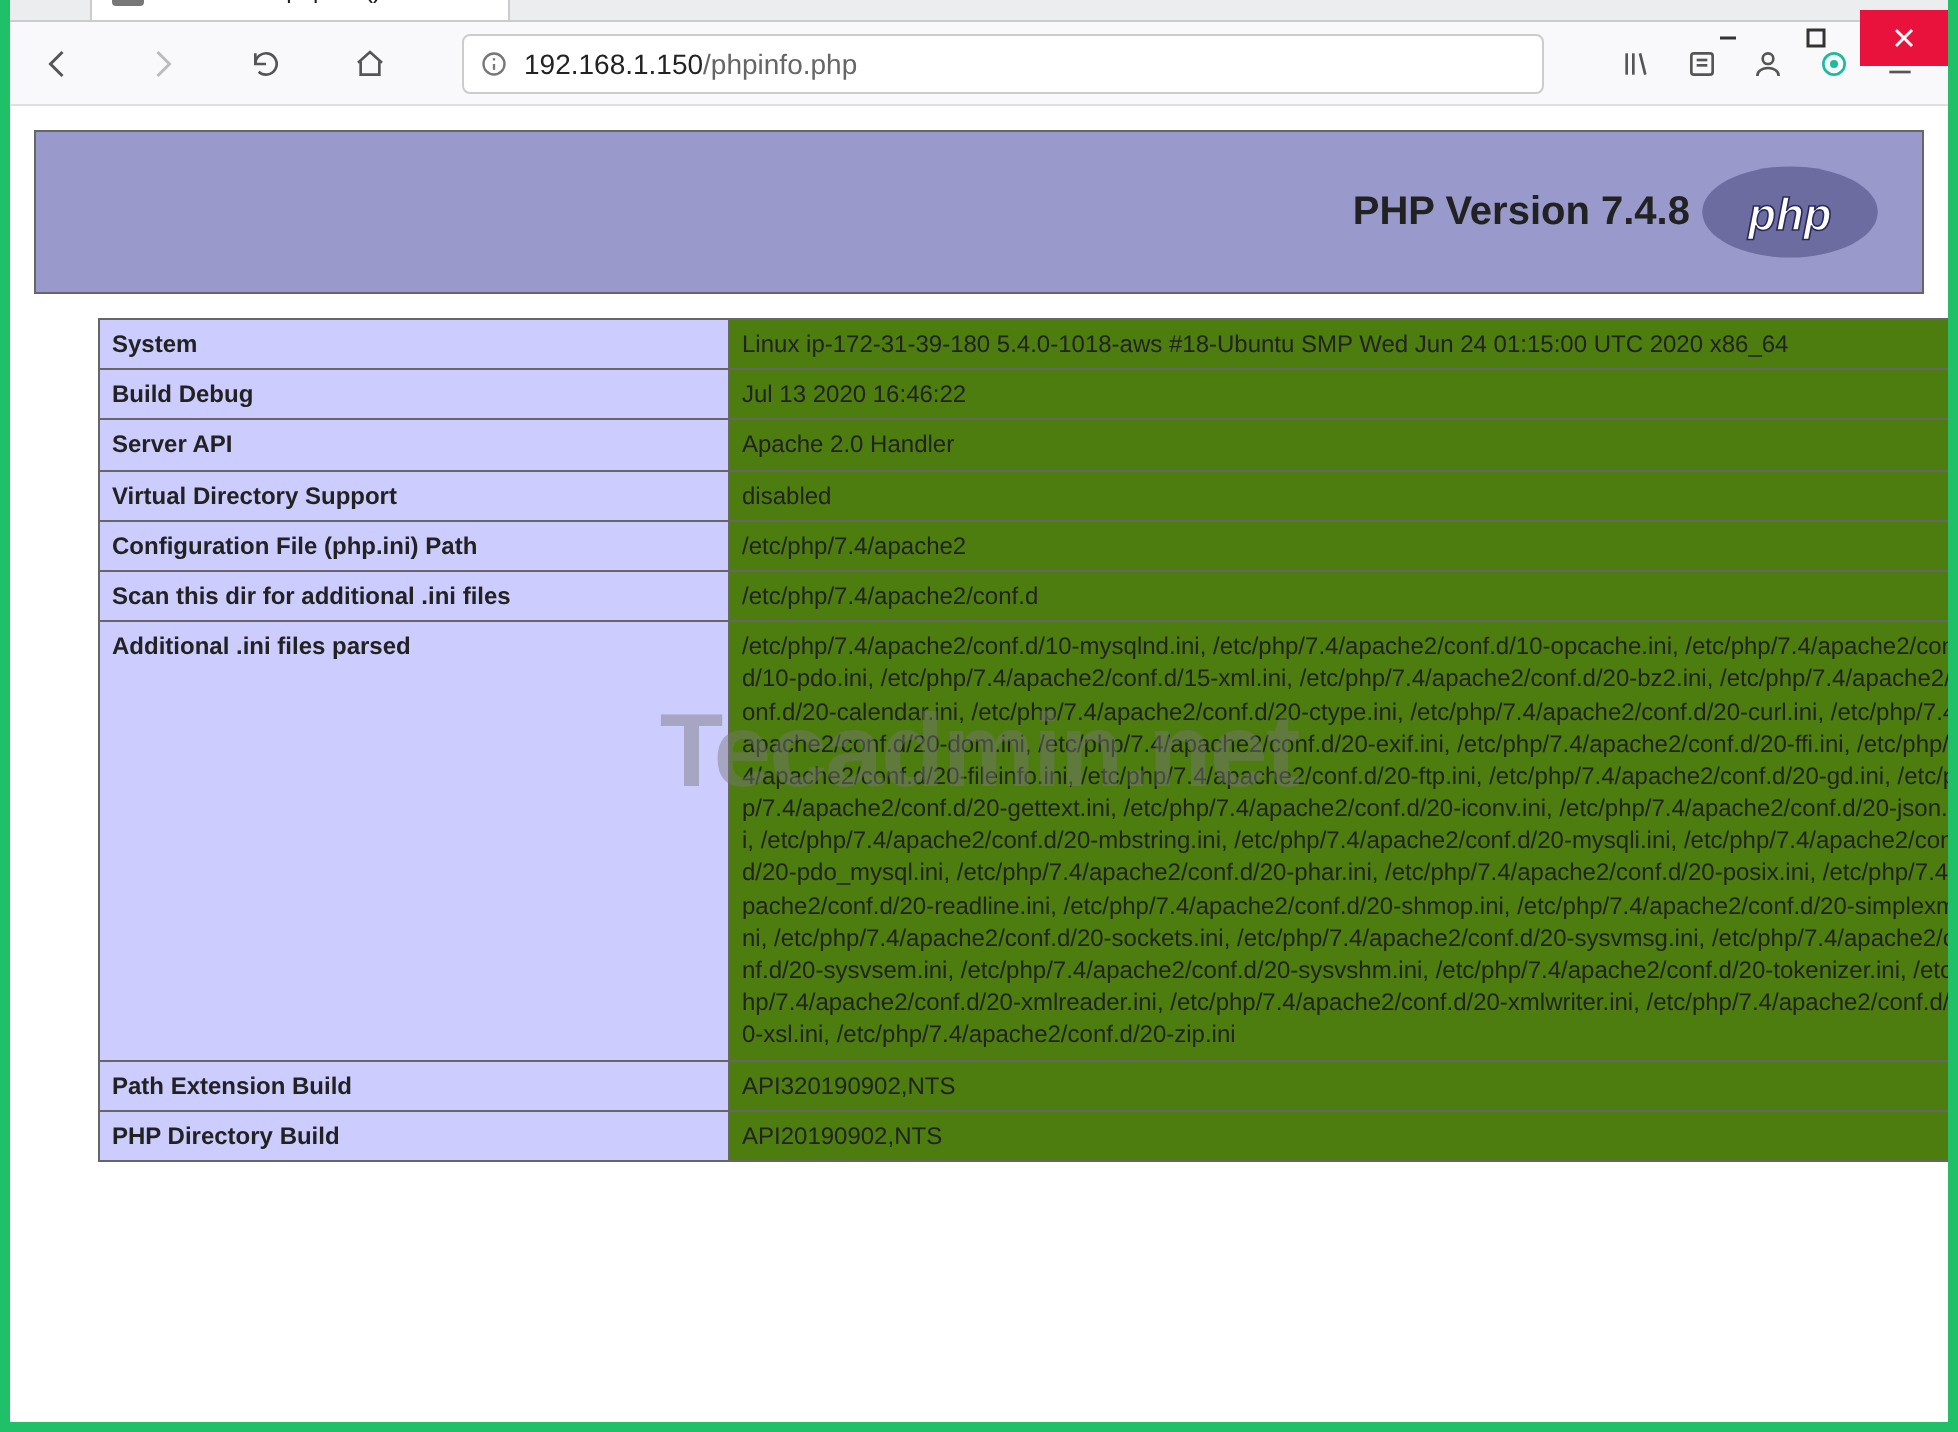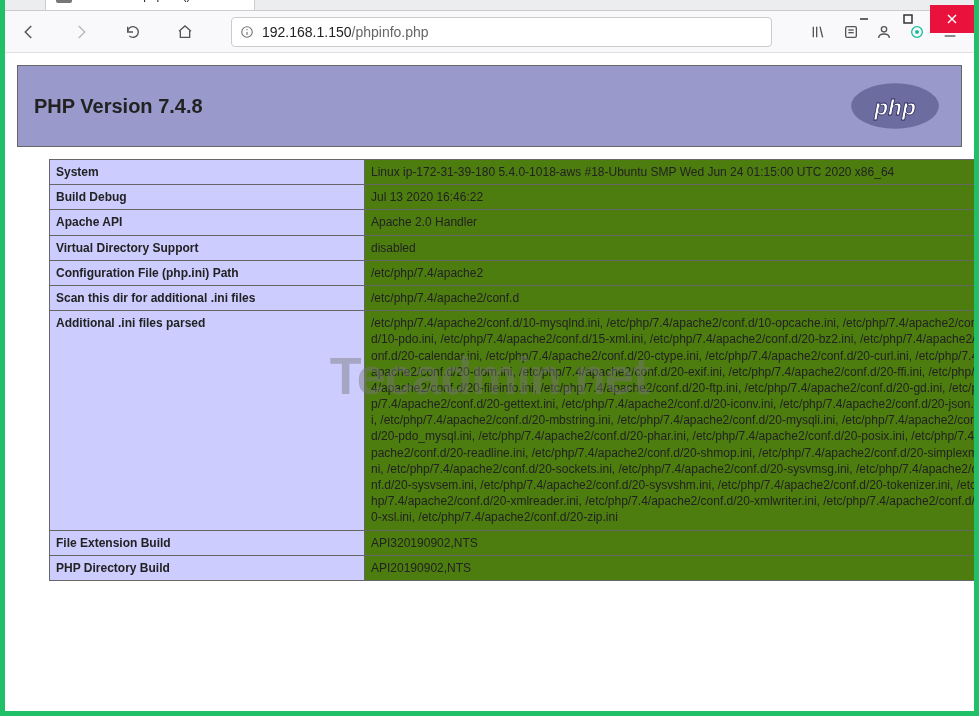--- a/index.html
+++ b/index.html
@@ -20,21 +20,21 @@
   .navbar { height: 42px; background: #f9f9fb; border-bottom: 1px solid #e0e0e0; display: flex; align-items: center; padding: 0 8px; gap: 20px; }
   .nav-btn { width: 32px; height: 32px; display: flex; align-items: center; justify-content: center; color: #666; border-radius: 4px; }
   .nav-btn.disabled { color: #bbb; }
   .urlbar { flex: 1; height: 30px; border: 1px solid #ccc; border-radius: 4px; margin: 0 10px; display: flex; align-items: center; padding: 0 8px; gap: 8px; background: #fff; }
   .urlbar .lock { width: 14px; height: 14px; color: #777; flex-shrink: 0; }
   .urlbar .url-text { font-size: 14px; color: #666; }
   .urlbar .url-host { color: #222; }
   .nav-right { display: flex; align-items: center; gap: 1px; }
   .content { flex: 1; overflow: auto; background: #fff; position: relative; }
   .phpinfo-wrap { padding: 12px; font-family: sans-serif; }
-  .php-header { border: 1px solid #666; background: #9999cc; padding: 14px 16px; display: flex; align-items: center; justify-content: space-between; margin-bottom: 12px; }
+  .php-header { border: 1px solid #666; background: #9999cc; padding: 14px 16px; display: flex; align-items: center; justify-content: flex-end; margin-bottom: 12px; }
   .php-header h1 { font-size: 20px; font-weight: bold; color: #222; }
   .php-logo { width: 100px; height: 52px; }
   .php-table { width: 100%; border-collapse: collapse; font-size: 12px; margin-left: 32px; }
   .php-table td { border: 1px solid #666; padding: 4px 6px; vertical-align: top; line-height: 1.35; }
   .php-table td.name { background: #ccccff; font-weight: bold; color: #222; }
   .php-table td.value { background: #4d7c0f; color: #222; word-break: break-all; }
   .watermark { position: absolute; top: 50%; left: 50%; transform: translate(-50%, -60%); font-size: 52px; font-weight: bold; color: rgba(120,120,120,0.45); letter-spacing: -1px; pointer-events: none; font-family: Liberation Sans, sans-serif; }
   ::-webkit-scrollbar { width: 16px; }
   ::-webkit-scrollbar-track { background: #f0f0f0; }
   ::-webkit-scrollbar-thumb { background: #c0c0c0; border: 3px solid #f0f0f0; border-radius: 8px; }
@@ -163,41 +163,41 @@
           <tbody id="php-rows">
               <tr>
                 <td class="name">System</td>
                 <td class="value">Linux ip-172-31-39-180 5.4.0-1018-aws #18-Ubuntu SMP Wed Jun 24 01:15:00 UTC 2020 x86_64</td>
               </tr>
               <tr>
                 <td class="name">Build Debug</td>
                 <td class="value">Jul 13 2020 16:46:22</td>
               </tr>
               <tr>
-                <td class="name">Apache API</td>
+                <td class="name">Server API</td>
                 <td class="value">Apache 2.0 Handler</td>
               </tr>
               <tr>
                 <td class="name">Virtual Directory Support</td>
                 <td class="value">disabled</td>
               </tr>
               <tr>
                 <td class="name">Configuration File (php.ini) Path</td>
                 <td class="value">/etc/php/7.4/apache2</td>
               </tr>
               <tr>
                 <td class="name">Scan this dir for additional .ini files</td>
                 <td class="value">/etc/php/7.4/apache2/conf.d</td>
               </tr>
               <tr>
                 <td class="name">Additional .ini files parsed</td>
                 <td class="value">/etc/php/7.4/apache2/conf.d/10-mysqlnd.ini, /etc/php/7.4/apache2/conf.d/10-opcache.ini, /etc/php/7.4/apache2/conf.d/10-pdo.ini, /etc/php/7.4/apache2/conf.d/15-xml.ini, /etc/php/7.4/apache2/conf.d/20-bz2.ini, /etc/php/7.4/apache2/conf.d/20-calendar.ini, /etc/php/7.4/apache2/conf.d/20-ctype.ini, /etc/php/7.4/apache2/conf.d/20-curl.ini, /etc/php/7.4/apache2/conf.d/20-dom.ini, /etc/php/7.4/apache2/conf.d/20-exif.ini, /etc/php/7.4/apache2/conf.d/20-ffi.ini, /etc/php/7.4/apache2/conf.d/20-fileinfo.ini, /etc/php/7.4/apache2/conf.d/20-ftp.ini, /etc/php/7.4/apache2/conf.d/20-gd.ini, /etc/php/7.4/apache2/conf.d/20-gettext.ini, /etc/php/7.4/apache2/conf.d/20-iconv.ini, /etc/php/7.4/apache2/conf.d/20-json.ini, /etc/php/7.4/apache2/conf.d/20-mbstring.ini, /etc/php/7.4/apache2/conf.d/20-mysqli.ini, /etc/php/7.4/apache2/conf.d/20-pdo_mysql.ini, /etc/php/7.4/apache2/conf.d/20-phar.ini, /etc/php/7.4/apache2/conf.d/20-posix.ini, /etc/php/7.4/apache2/conf.d/20-readline.ini, /etc/php/7.4/apache2/conf.d/20-shmop.ini, /etc/php/7.4/apache2/conf.d/20-simplexml.ini, /etc/php/7.4/apache2/conf.d/20-sockets.ini, /etc/php/7.4/apache2/conf.d/20-sysvmsg.ini, /etc/php/7.4/apache2/conf.d/20-sysvsem.ini, /etc/php/7.4/apache2/conf.d/20-sysvshm.ini, /etc/php/7.4/apache2/conf.d/20-tokenizer.ini, /etc/php/7.4/apache2/conf.d/20-xmlreader.ini, /etc/php/7.4/apache2/conf.d/20-xmlwriter.ini, /etc/php/7.4/apache2/conf.d/20-xsl.ini, /etc/php/7.4/apache2/conf.d/20-zip.ini</td>
               </tr>
               <tr>
-                <td class="name">File Extension Build</td>
+                <td class="name">Path Extension Build</td>
                 <td class="value">API320190902,NTS</td>
               </tr>
               <tr>
                 <td class="name">PHP Directory Build</td>
                 <td class="value">API20190902,NTS</td>
               </tr>
             </tbody>
         </table>
       </div>
       <div class="watermark">Tecadmin.net</div>

